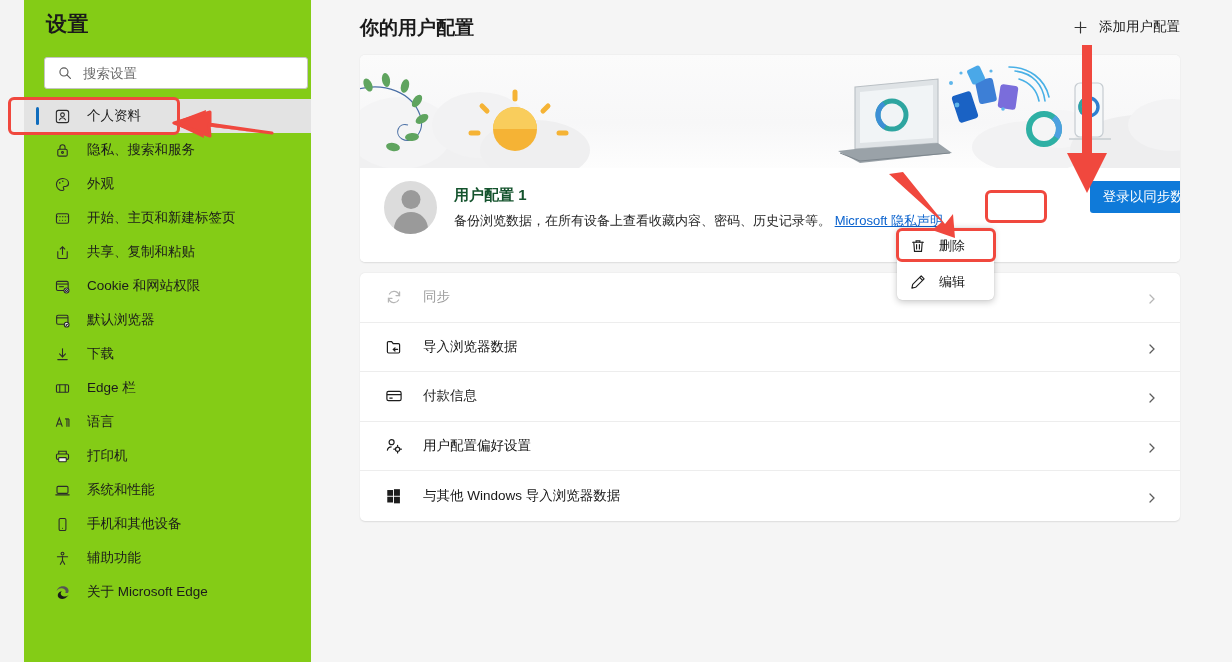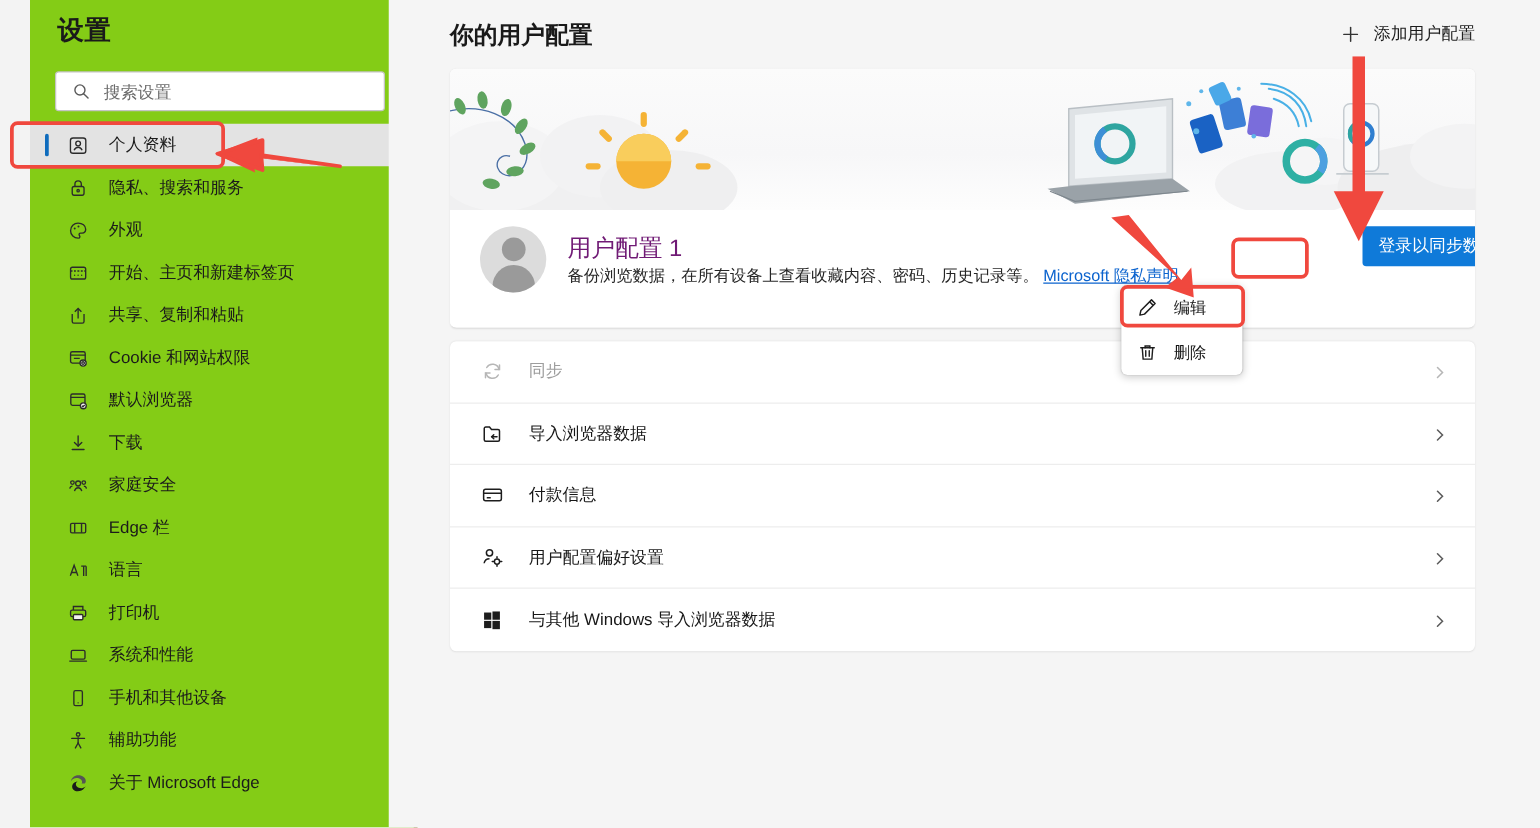--- a/index.html
+++ b/index.html
@@ -99,21 +99,21 @@
   .avatar .head {
     position: absolute; left: 50%; top: 9px; transform: translateX(-50%);
     width: 19px; height: 19px; border-radius: 50%; background: #9a9a9a;
   }
   .avatar .shoulders {
     position: absolute; left: 50%; top: 31px; transform: translateX(-50%);
     width: 34px; height: 28px; border-radius: 17px 17px 0 0; background: #9a9a9a;
   }
   .profile-name {
     position: absolute; left: 94px; top: 18px;
-    font-size: 19px; font-weight: normal; color: #701a75;
+    font-size: 15px; font-weight: bold; color: #14532d;
   }
   .profile-desc {
     position: absolute; left: 94px; top: 42px; width: 560px;
     font-size: 13px; line-height: 21px; color: #262626;
   }
   .profile-desc a { color: #0b63ce; text-decoration: underline; }
   .signin-btn {
     position: absolute; left: 730px; top: 13px; width: 120px; height: 32px;
     background: #0f7ad9; border-radius: 3px; border: none;
     color: #ffffff; font-size: 13.5px; font-family: inherit;
@@ -271,33 +271,20 @@
         <span class="nav-ico">
           <svg viewBox="0 0 18 18" width="17" height="17" fill="none" stroke="currentColor" stroke-width="1.15" stroke-linecap="round">
             <path d="M9 3v8.4"></path>
               <path d="M5.9 8.4L9 11.5l3.1-3.1"></path>
               <path d="M4 14.4h10"></path>
           </svg>
         </span>
         <span class="nav-label">下载</span>
       </div>
 
-      <div class="nav-item">
-        <span class="nav-ico">
-          <svg viewBox="0 0 18 18" width="17" height="17" fill="none" stroke="currentColor" stroke-width="1.1">
-            <circle cx="9" cy="7.2" r="2.1"></circle>
-              <path d="M5.9 13.6c.5-1.9 1.7-2.8 3.1-2.8s2.6.9 3.1 2.8"></path>
-            <circle cx="4.2" cy="6.4" r="1.5"></circle>
-              <path d="M1.9 11.6c.3-1.4 1.1-2.1 2.3-2.1"></path>
-            <circle cx="13.8" cy="6.4" r="1.5"></circle>
-              <path d="M16.1 11.6c-.3-1.4-1.1-2.1-2.3-2.1"></path>
-          </svg>
-        </span>
-        <span class="nav-label">家庭安全</span>
-      </div>
 
       <div class="nav-item">
         <span class="nav-ico">
           <svg viewBox="0 0 18 18" width="17" height="17" fill="none" stroke="currentColor" stroke-width="1.15">
             <rect x="2.6" y="5" width="12.8" height="8" rx="1.2"></rect>
             <path d="M6.1 5v8"></path>
               <path d="M11.9 5v8"></path>
           </svg>
         </span>
         <span class="nav-label">Edge 栏</span>
@@ -567,38 +554,38 @@
             </svg>
         </span>
       </div>
 
     </div>
   </div>
 
   <div class="ctx-menu">
     <div class="ctx-item">
       <span class="ctx-ico">
-        <svg viewBox="0 0 16 16" width="16" height="16" fill="none" stroke="currentColor" stroke-width="1.15" stroke-linejoin="round">
-          <path d="M11.2 1.9l2.9 2.9-8.5 8.5-3.7.8.8-3.7z"></path>
-          <path d="M9.7 3.4l2.9 2.9"></path>
-        </svg>
-      </span>
-      <span class="ctx-label">编辑</span>
-    </div>
-    <div class="ctx-item">
-      <span class="ctx-ico">
         <svg viewBox="0 0 16 16" width="16" height="16" fill="none" stroke="currentColor" stroke-width="1.15" stroke-linecap="round">
           <path d="M2.6 4.2h10.8"></path>
           <path d="M6.1 4.2V2.8h3.8v1.4"></path>
           <path d="M3.8 4.2l.7 9.1h7l.7-9.1"></path>
           <path d="M6.6 6.6v4.4M9.4 6.6v4.4"></path>
         </svg>
       </span>
       <span class="ctx-label">删除</span>
     </div>
+    <div class="ctx-item">
+      <span class="ctx-ico">
+        <svg viewBox="0 0 16 16" width="16" height="16" fill="none" stroke="currentColor" stroke-width="1.15" stroke-linejoin="round">
+          <path d="M11.2 1.9l2.9 2.9-8.5 8.5-3.7.8.8-3.7z"></path>
+          <path d="M9.7 3.4l2.9 2.9"></path>
+        </svg>
+      </span>
+      <span class="ctx-label">编辑</span>
+    </div>
   </div>
 
   <div class="anno" style="left:8px; top:97px; width:172px; height:38px;"></div>
   <div class="anno" style="left:985px; top:190px; width:62px; height:33px;"></div>
   <div class="anno" style="left:896px; top:228px; width:100px; height:34px; z-index:62;"></div>
 
   <svg class="anno-arrow" style="left:160px; top:100px; width:120px; height:45px;" viewBox="0 0 120 45">
     <path d="M110 34 L44 26 L46 10 L12 23 L44 38 L42 25 Z" fill="#f0483e"></path>
     <path d="M112 33 L50 25 L50 12 L14 23 L50 36 L49 24 Z" fill="#f0483e" stroke="#f0483e" stroke-width="3" stroke-linejoin="round"></path>
   </svg>

